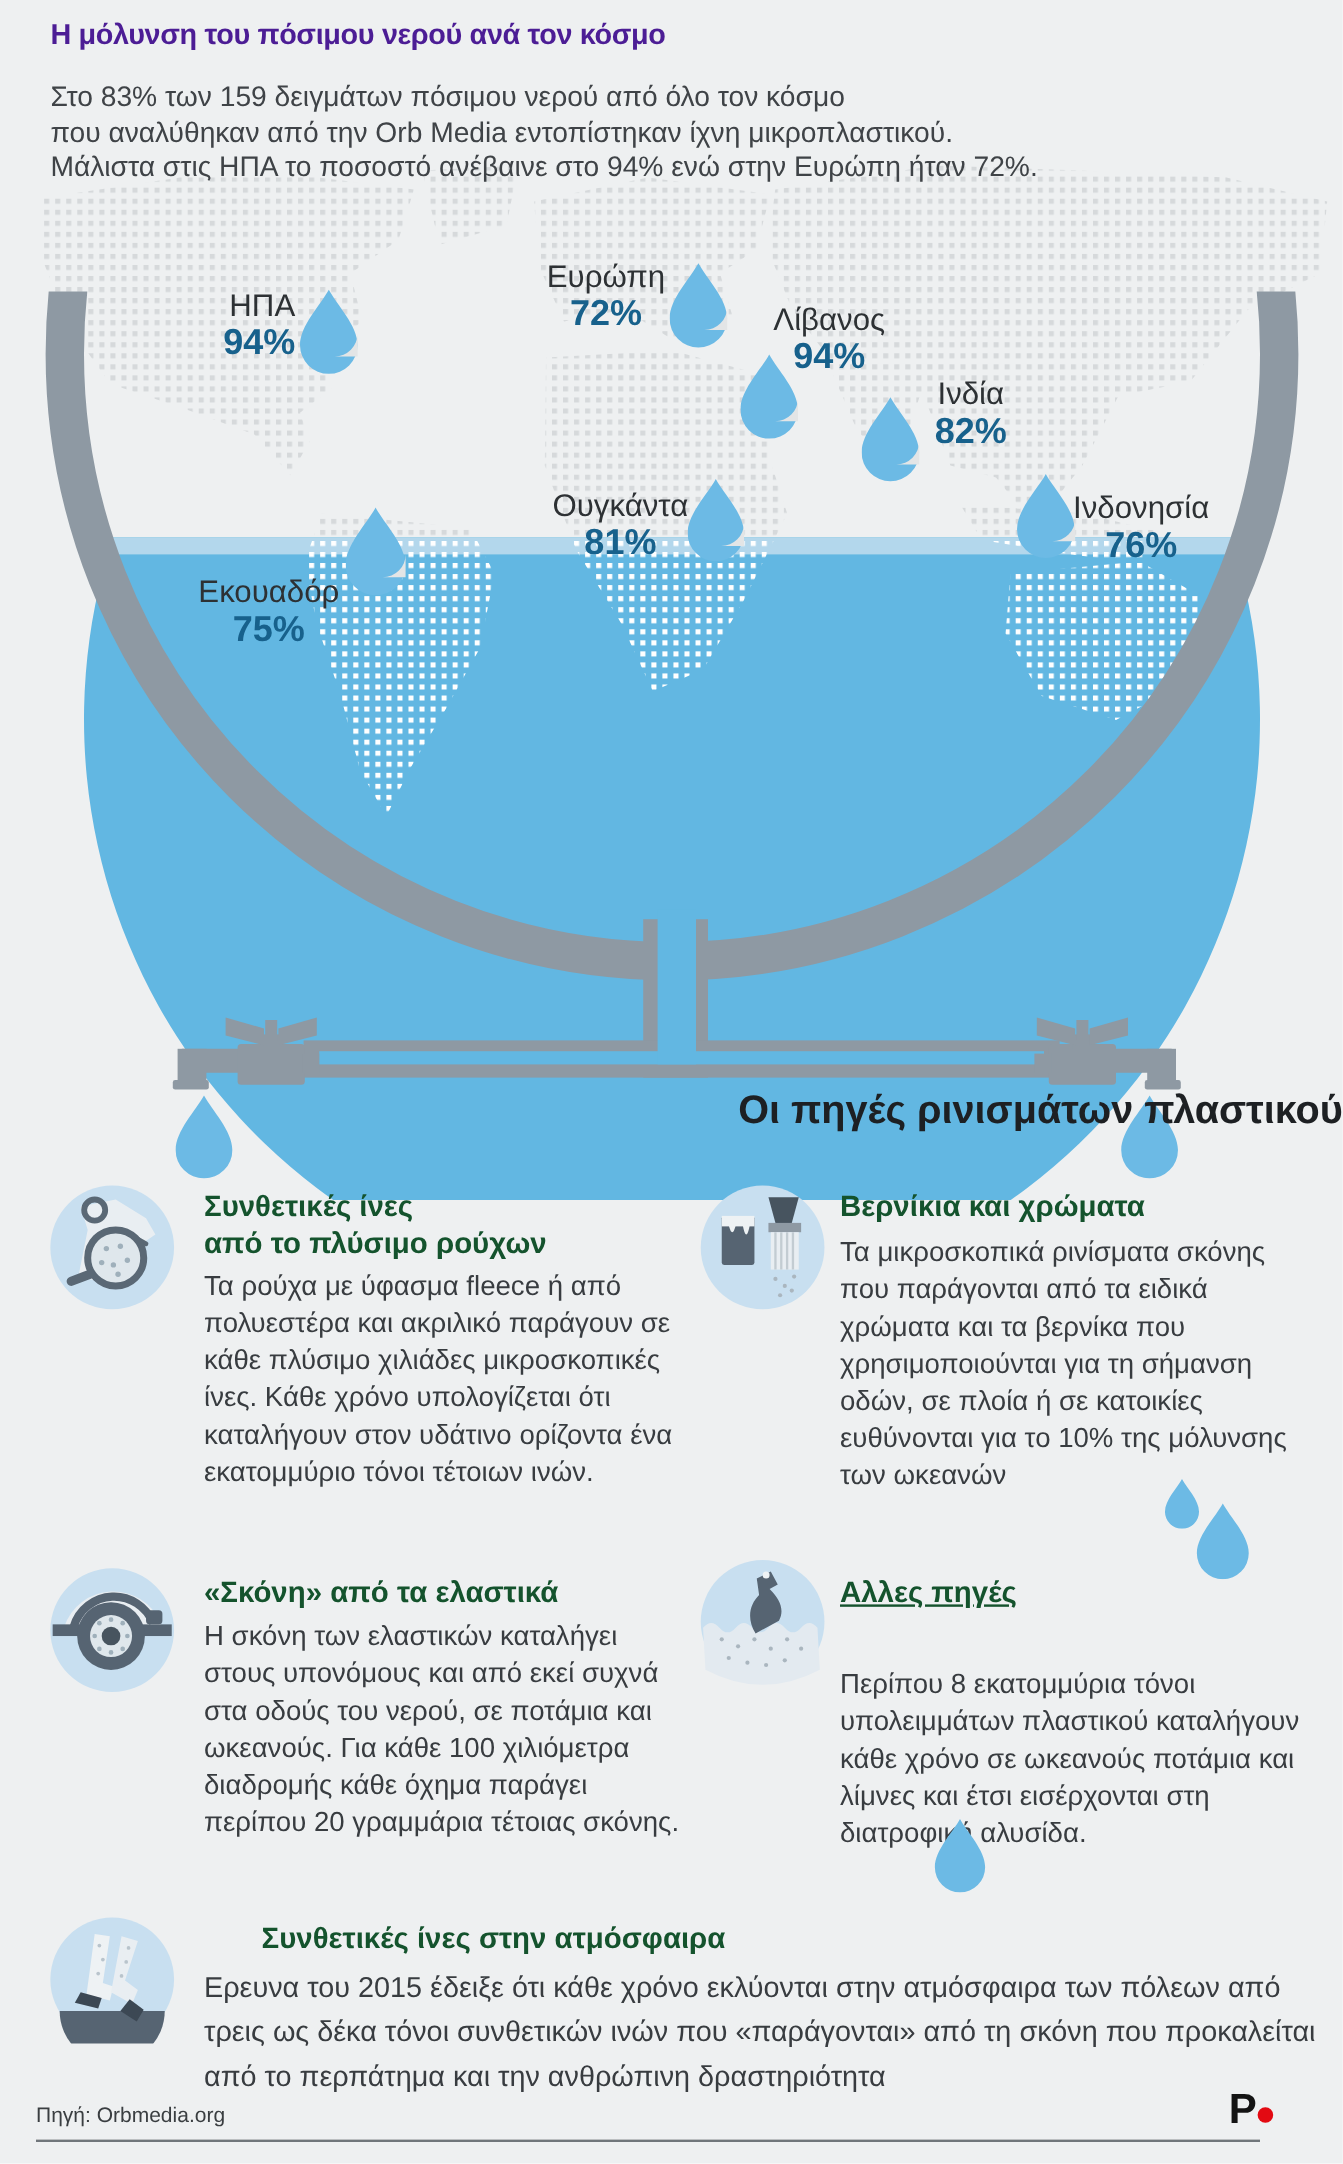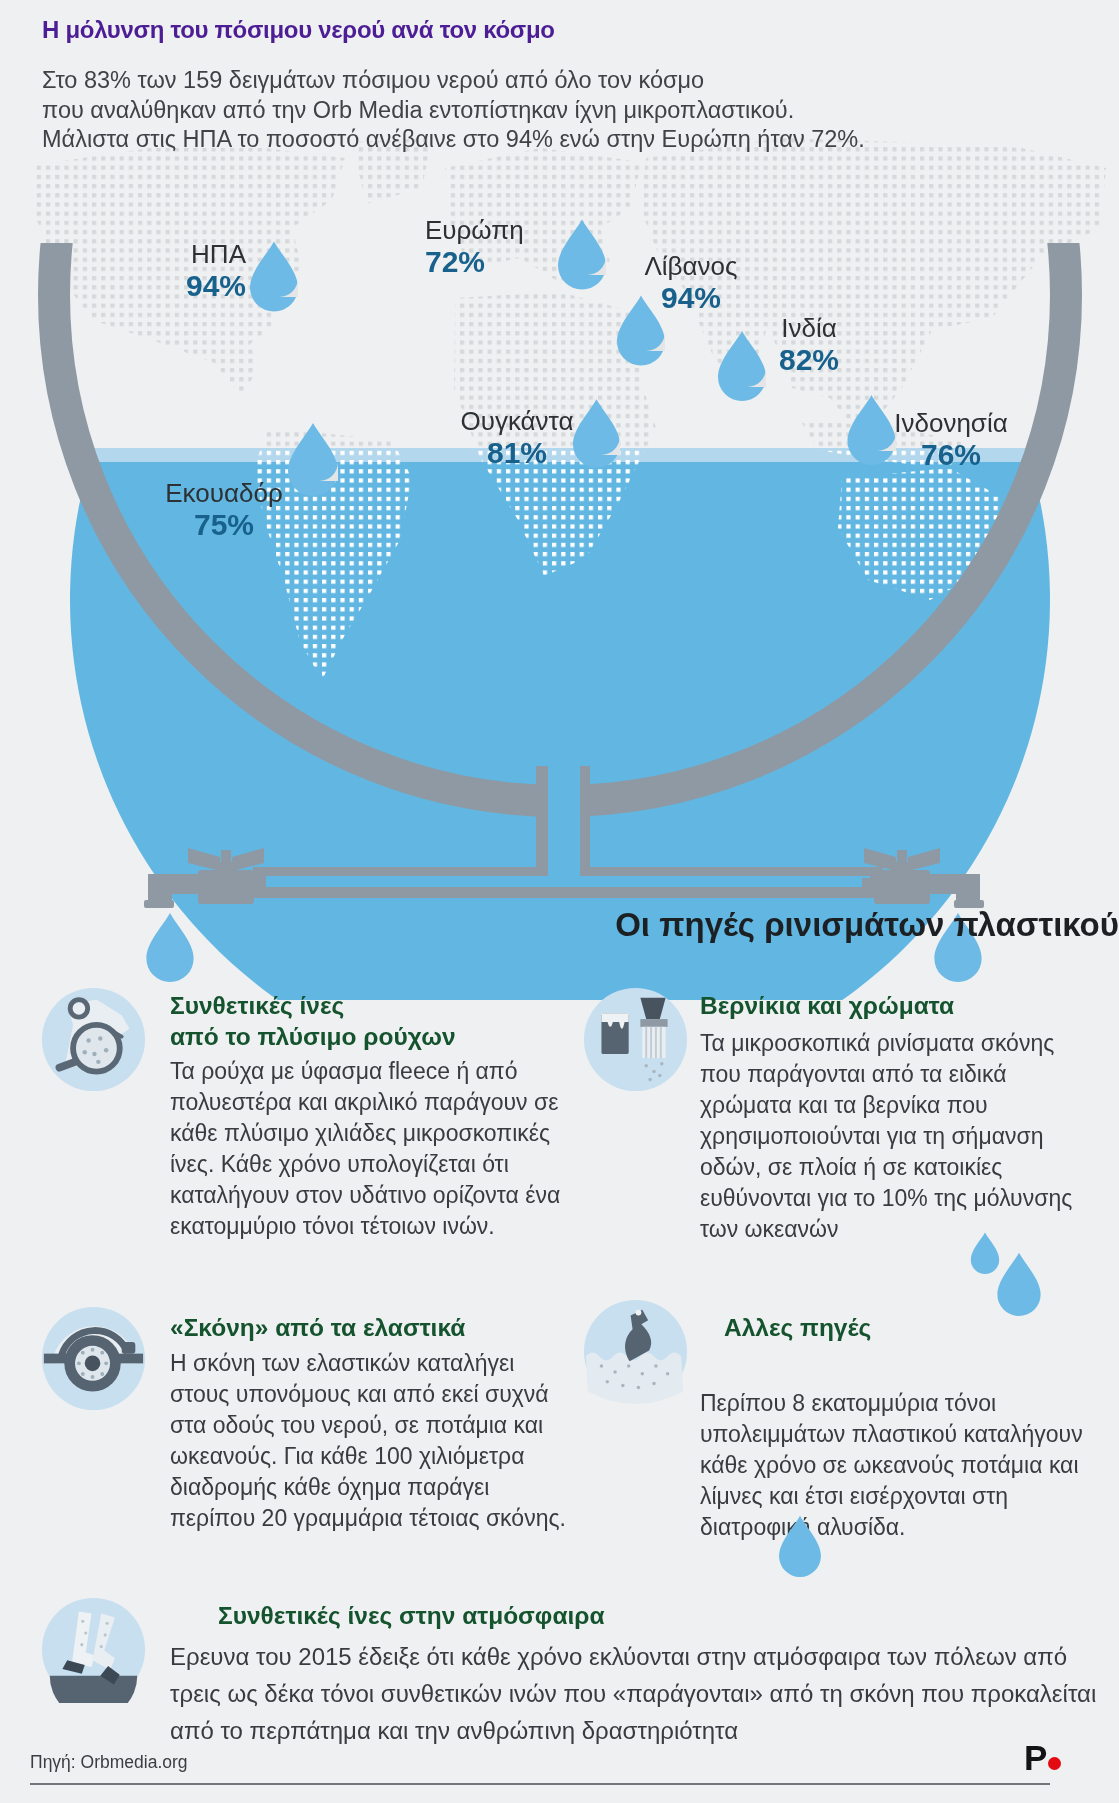--- a/index.html
+++ b/index.html
@@ -18,39 +18,39 @@
   .subtitle{
     left:42px;top:66px;
     font-size:23.5px;line-height:29.5px;color:#3f4347;
   }
   .gfx{left:0;top:0;}
   
   .country{position:absolute;}
   .c-name{font-size:26px;color:#2d3134;line-height:28px;}
   .c-pct{font-size:30px;font-weight:700;color:#17618c;line-height:32px;margin-top:2px;}
   .c0{left:96px;top:240px;width:150px;text-align:right;}
-  .c1{left:425px;top:216px;width:160px;}
+  .c1{left:425px;top:216px;width:160px;text-align:center;}
   .c2{left:628px;top:252px;width:126px;text-align:center;}
   .c3{left:769px;top:314px;width:80px;text-align:center;}
   .c4{left:452px;top:407px;width:130px;text-align:center;}
   .c5{left:890px;top:390px;width:122px;text-align:center;margin-top:19px;}
   .c6{left:160px;top:431px;width:128px;text-align:center;margin-top:48px;}
   .section-title{
     left:0;top:906px;width:1119px;text-align:right;
     font-size:33px;font-weight:700;color:#1d2023;
   }
   .src-head{font-size:24.5px;font-weight:700;color:#14532d;line-height:31px;}
   .src-body{font-size:23px;line-height:31px;color:#383c40;}
   .h1a{left:170px;top:990px;}
   .b1{left:170px;top:1056px;width:402px;}
   .h2a{left:700px;top:990px;}
   .b2{left:700px;top:1028px;width:396px;}
   .h3a{left:170px;top:1312px;}
   .b3{left:170px;top:1348px;width:408px;}
-  .h4a{left:724px;top:1312px;}
+  .h4a{left:700px;top:1312px;text-decoration:underline;}
   .b4{left:700px;top:1388px;width:396px;}
   .h5a{left:170px;top:1600px;margin-left:48px;}
   .b5{left:170px;top:1638px;width:928px;font-size:24px;line-height:37px;}
   .icon{position:absolute;width:107px;height:107px;}
   .i1{left:40px;top:986px;}
   .i2{left:582px;top:986px;}
   .i3{left:40px;top:1305px;}
   .i4{left:582px;top:1298px;}
   .i5{left:40px;top:1596px;}
   .floatdrop{position:absolute;}

